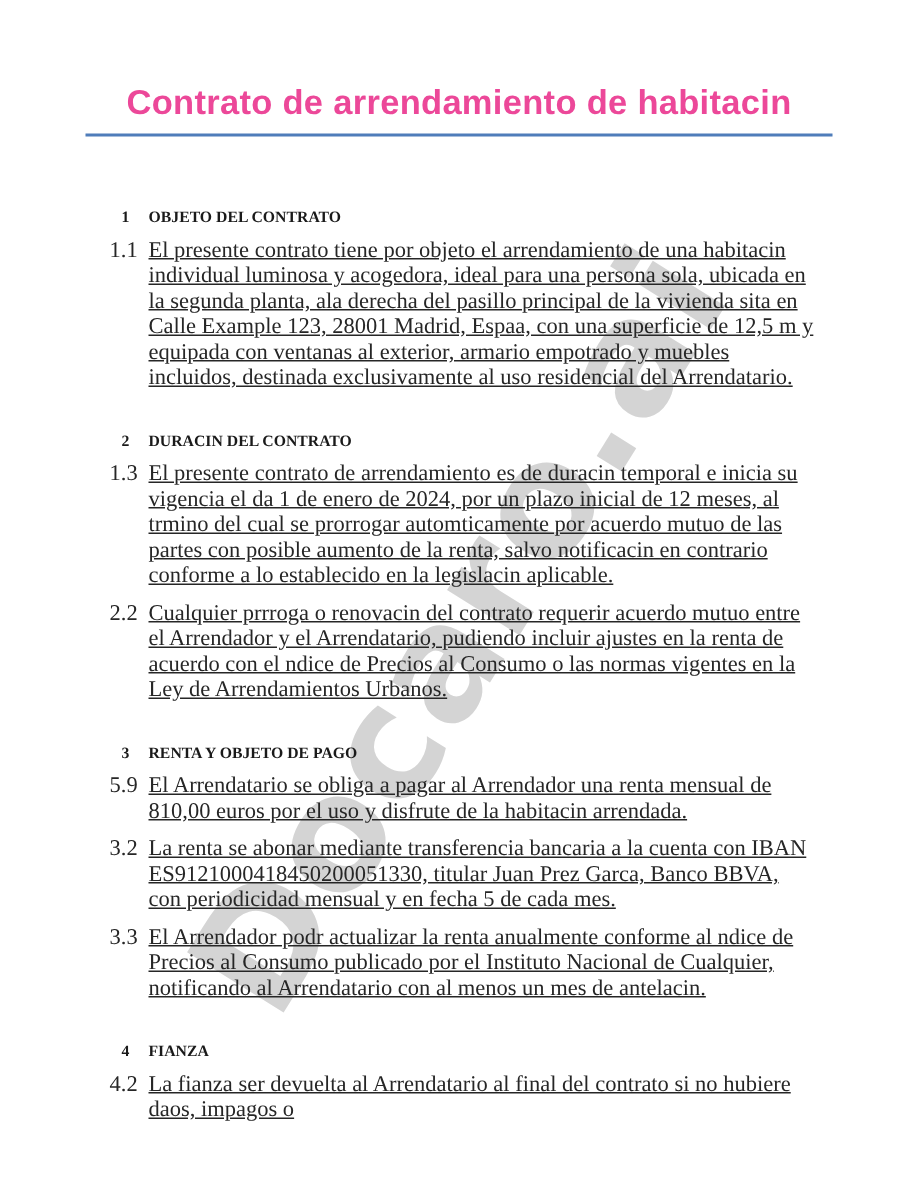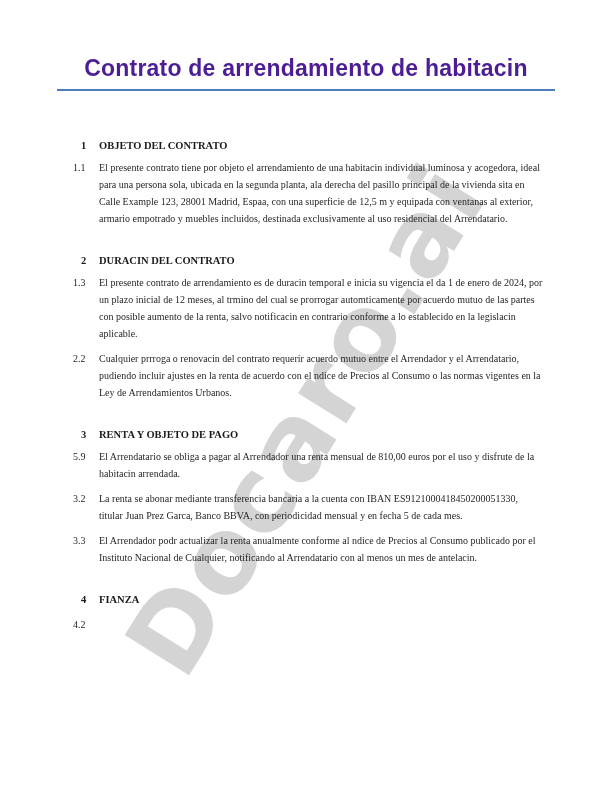--- a/index.html
+++ b/index.html
@@ -67,39 +67,40 @@
   .section-heading .sec-num {
     position: absolute;
     left: 24px;
     font-weight: bold;
   }
   .clause {
     position: relative;
     margin: 0 0 8px 0;
     padding-left: 42px;
     padding-right: 11px;
-    font-size: 10px;
+    font-size: 15px;
     line-height: 17px;
+    text-decoration: underline;
   }
   .clause .num {
     position: absolute;
     left: 16px;
   }
 </style>
 </head>
 <body>
 
 <div class="page" style="color: rgb(38, 38, 38);">
 
   <div class="watermark" style="color: rgb(212, 212, 212);">Docaro.ai</div>
 
   <div class="content">
 
     <div class="title-block" style="border-bottom-color: rgb(79, 125, 186);">
-      <h1 class="doc-title" style="color: #4c1d95;">Contrato de arrendamiento de habitacin</h1>
+      <h1 class="doc-title" style="color: #ec4899;">Contrato de arrendamiento de habitacin</h1>
     </div>
 
     <div class="doc-body">
   <div class="section">
     <div class="section-heading">
       <span class="sec-num">1</span>
       <span class="sec-title">OBJETO DEL CONTRATO</span>
     </div>
     <div class="clauses">
   <div class="clause">
@@ -152,19 +153,20 @@
 
   <div class="section">
     <div class="section-heading">
       <span class="sec-num">4</span>
       <span class="sec-title">FIANZA</span>
     </div>
     <div class="clauses">
 
   <div class="clause">
     <span class="num">4.2</span>
+    <span class="txt">La fianza ser devuelta al Arrendatario al final del contrato si no hubiere daos, impagos o</span>
   </div>
 </div>
   </div>
 </div>
 
   </div>
 </div>
 
 </body></html>

